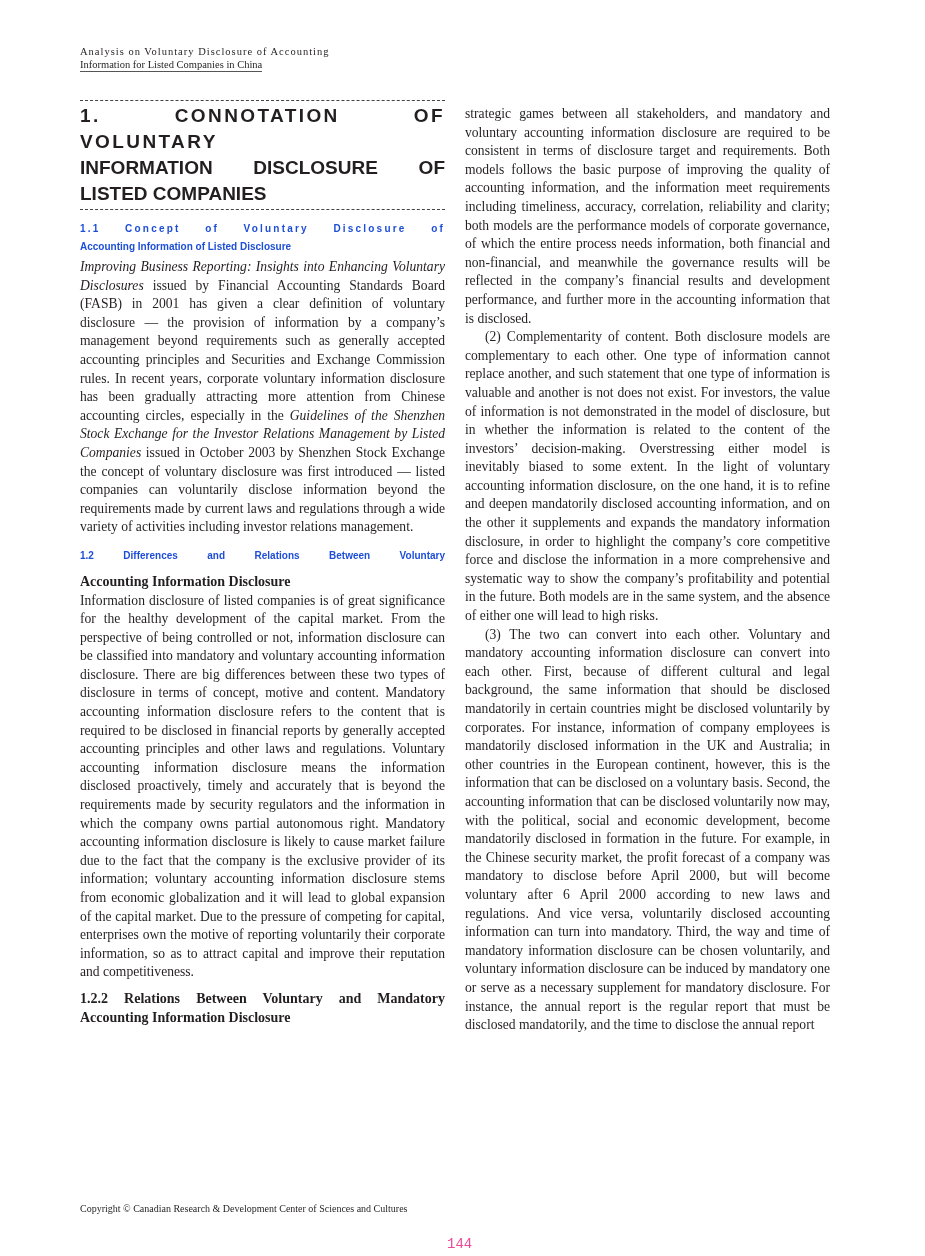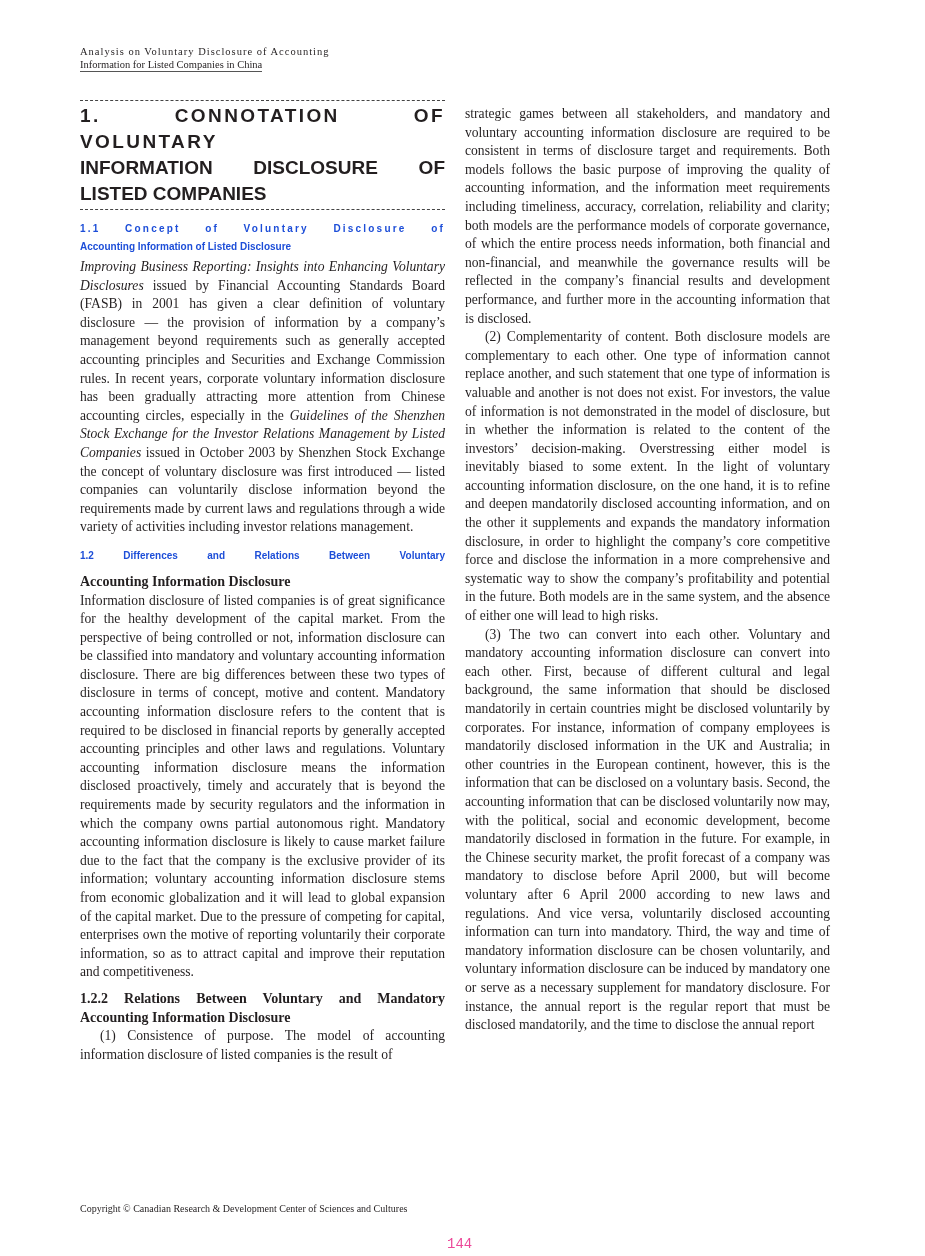--- a/index.html
+++ b/index.html
@@ -52,21 +52,20 @@
 
   <div class="h3">
     <span>Accounting Information Disclosure</span>
   </div>
   <p>Information disclosure of listed companies is of great significance for the healthy development of the capital market. From the perspective of being controlled or not, information disclosure can be classified into mandatory and voluntary accounting information disclosure. There are big differences between these two types of disclosure in terms of concept, motive and content. Mandatory accounting information disclosure refers to the content that is required to be disclosed in financial reports by generally accepted accounting principles and other laws and regulations. Voluntary accounting information disclosure means the information disclosed proactively, timely and accurately that is beyond the requirements made by security regulators and the information in which the company owns partial autonomous right. Mandatory accounting information disclosure is likely to cause market failure due to the fact that the company is the exclusive provider of its information; voluntary accounting information disclosure stems from economic globalization and it will lead to global expansion of the capital market. Due to the pressure of competing for capital, enterprises own the motive of reporting voluntarily their corporate information, so as to attract capital and improve their reputation and competitiveness.</p>
 
   <div class="h3" style="">
     <span class="just">1.2.2  Relations Between Voluntary and Mandatory</span>
     <span>Accounting Information Disclosure</span>
   </div>
-  <p class="indent">(1) Consistence of purpose. The model of accounting information disclosure of listed companies is the result of</p>
 </div>
 
 <div class="col col-right">
   <p>strategic games between all stakeholders, and mandatory and voluntary accounting information disclosure are required to be consistent in terms of disclosure target and requirements. Both models follows the basic purpose of improving the quality of accounting information, and the information meet requirements including timeliness, accuracy, correlation, reliability and clarity; both models are the performance models of corporate governance, of which the entire process needs information, both financial and non-financial, and meanwhile the governance results will be reflected in the company’s financial results and development performance, and further more in the accounting information that is disclosed.</p>
   <p class="indent">(2) Complementarity of content. Both disclosure models are complementary to each other. One type of information cannot replace another, and such statement that one type of information is valuable and another is not does not exist. For investors, the value of information is not demonstrated in the model of disclosure, but in whether the information is related to the content of the investors’ decision-making. Overstressing either model is inevitably biased to some extent. In the light of voluntary accounting information disclosure, on the one hand, it is to refine and deepen mandatorily disclosed accounting information, and on the other it supplements and expands the mandatory information disclosure, in order to highlight the company’s core competitive force and disclose the information in a more comprehensive and systematic way to show the company’s profitability and potential in the future. Both models are in the same system, and the absence of either one will lead to high risks.</p>
   <p class="indent">(3) The two can convert into each other. Voluntary and mandatory accounting information disclosure can convert into each other. First, because of different cultural and legal background, the same information that should be disclosed mandatorily in certain countries might be disclosed voluntarily by corporates. For instance, information of company employees is mandatorily disclosed information in the UK and Australia; in other countries in the European continent, however, this is the information that can be disclosed on a voluntary basis. Second, the accounting information that can be disclosed voluntarily now may, with the political, social and economic development, become mandatorily disclosed in formation in the future. For example, in the Chinese security market, the profit forecast of a company was mandatory to disclose before April 2000, but will become voluntary after 6 April 2000 according to new laws and regulations. And vice versa, voluntarily disclosed accounting information can turn into mandatory. Third, the way and time of mandatory information disclosure can be chosen voluntarily, and voluntary information disclosure can be induced by mandatory one or serve as a necessary supplement for mandatory disclosure. For instance, the annual report is the regular report that must be disclosed mandatorily, and the time to disclose the annual report</p>
 </div>
 
 <div class="footer">Copyright © Canadian Research &amp; Development Center of Sciences and Cultures</div>
 <div class="page-num">144</div>

